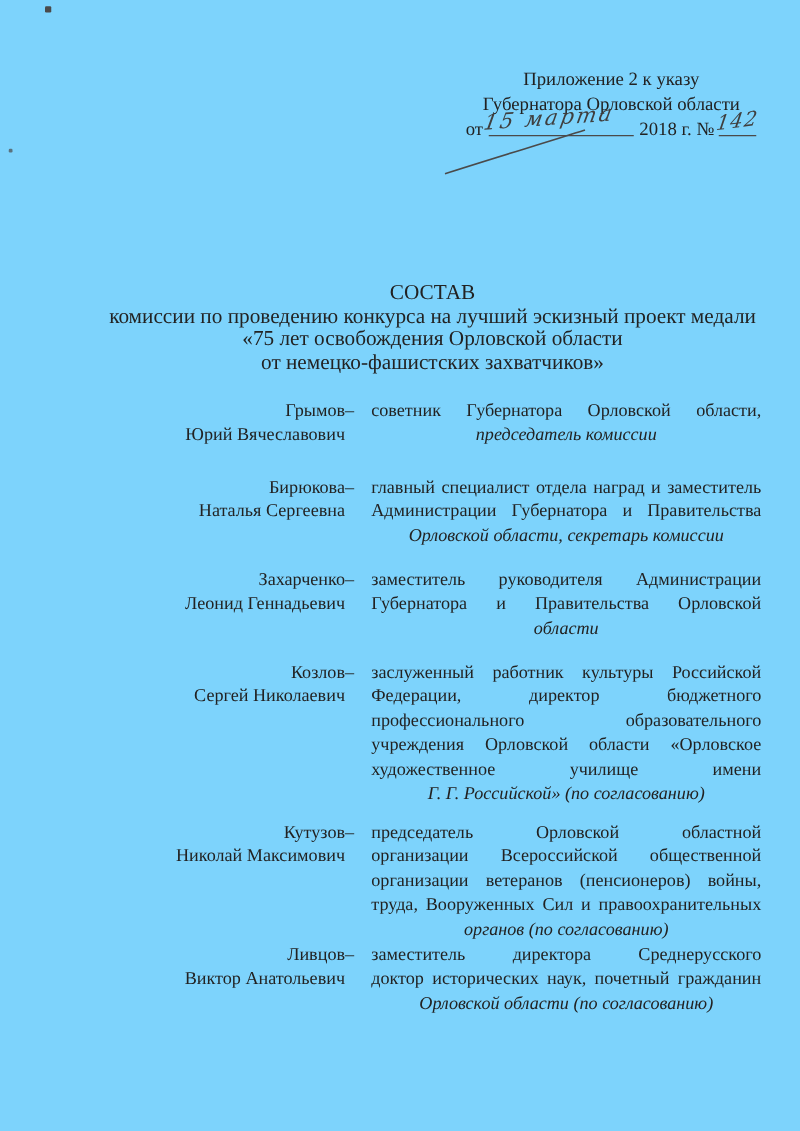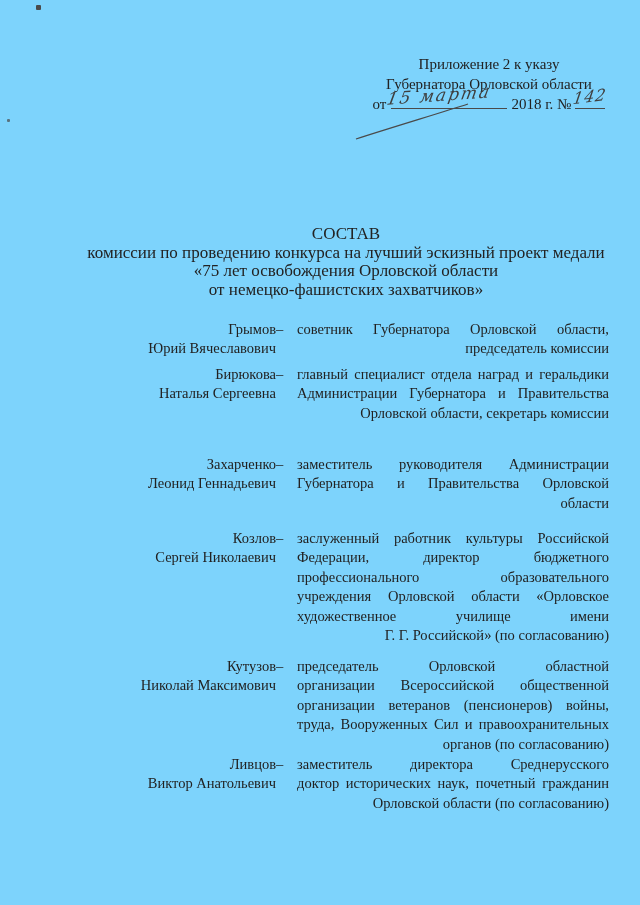--- a/index.html
+++ b/index.html
@@ -55,27 +55,27 @@
     position:absolute;top:213px;left:86px;width:520px;
     font-size:17px;line-height:18.6px;text-align:center;margin-top:12px;
   }
 
   
   .member{
     position:absolute;left:99px;width:510px;
     display:flex;align-items:flex-start;
     font-size:14.5px;line-height:19.4px;
   }
-  .m0{top:320px;} .m1{top:365px;} .m2{top:455px;}
+  .m0{top:320px;} .m1{top:381px;} .m2{top:455px;}
   .m3{top:529px;} .m4{top:657px;} .m5{top:755px;}
   .name-cell{width:177px;flex:0 0 177px;text-align:right;}
   .dash-cell{width:21px;flex:0 0 21px;text-align:left;}
   .role-cell{width:312px;flex:0 0 312px;}
   .jline{text-align:justify;text-align-last:justify;}
-  .lline{text-align:right;}
+  .lline{text-align:center;font-style:italic;}
 </style>
 </head>
 <body>
 
 <div class="page">
 
   <div class="speck s1"></div>
   <div class="speck s2"></div>
 
   <div class="ref-block">
@@ -116,21 +116,21 @@
     </div>
   </div>
 
   <div class="member m1">
     <div class="name-cell">
       <div>Бирюкова</div>
       <div>Наталья Сергеевна</div>
     </div>
     <div class="dash-cell">–</div>
     <div class="role-cell">
-      <div class="jline">главный специалист отдела наград и геральдики</div>
+      <div class="jline">главный специалист отдела наград и заместитель</div>
       <div class="jline">Администрации Губернатора и Правительства</div>
       <div class="lline">Орловской области, секретарь комиссии</div>
     </div>
   </div>
 
   <div class="member m2">
     <div class="name-cell">
       <div>Захарченко</div>
       <div>Леонид Геннадьевич</div>
     </div>

